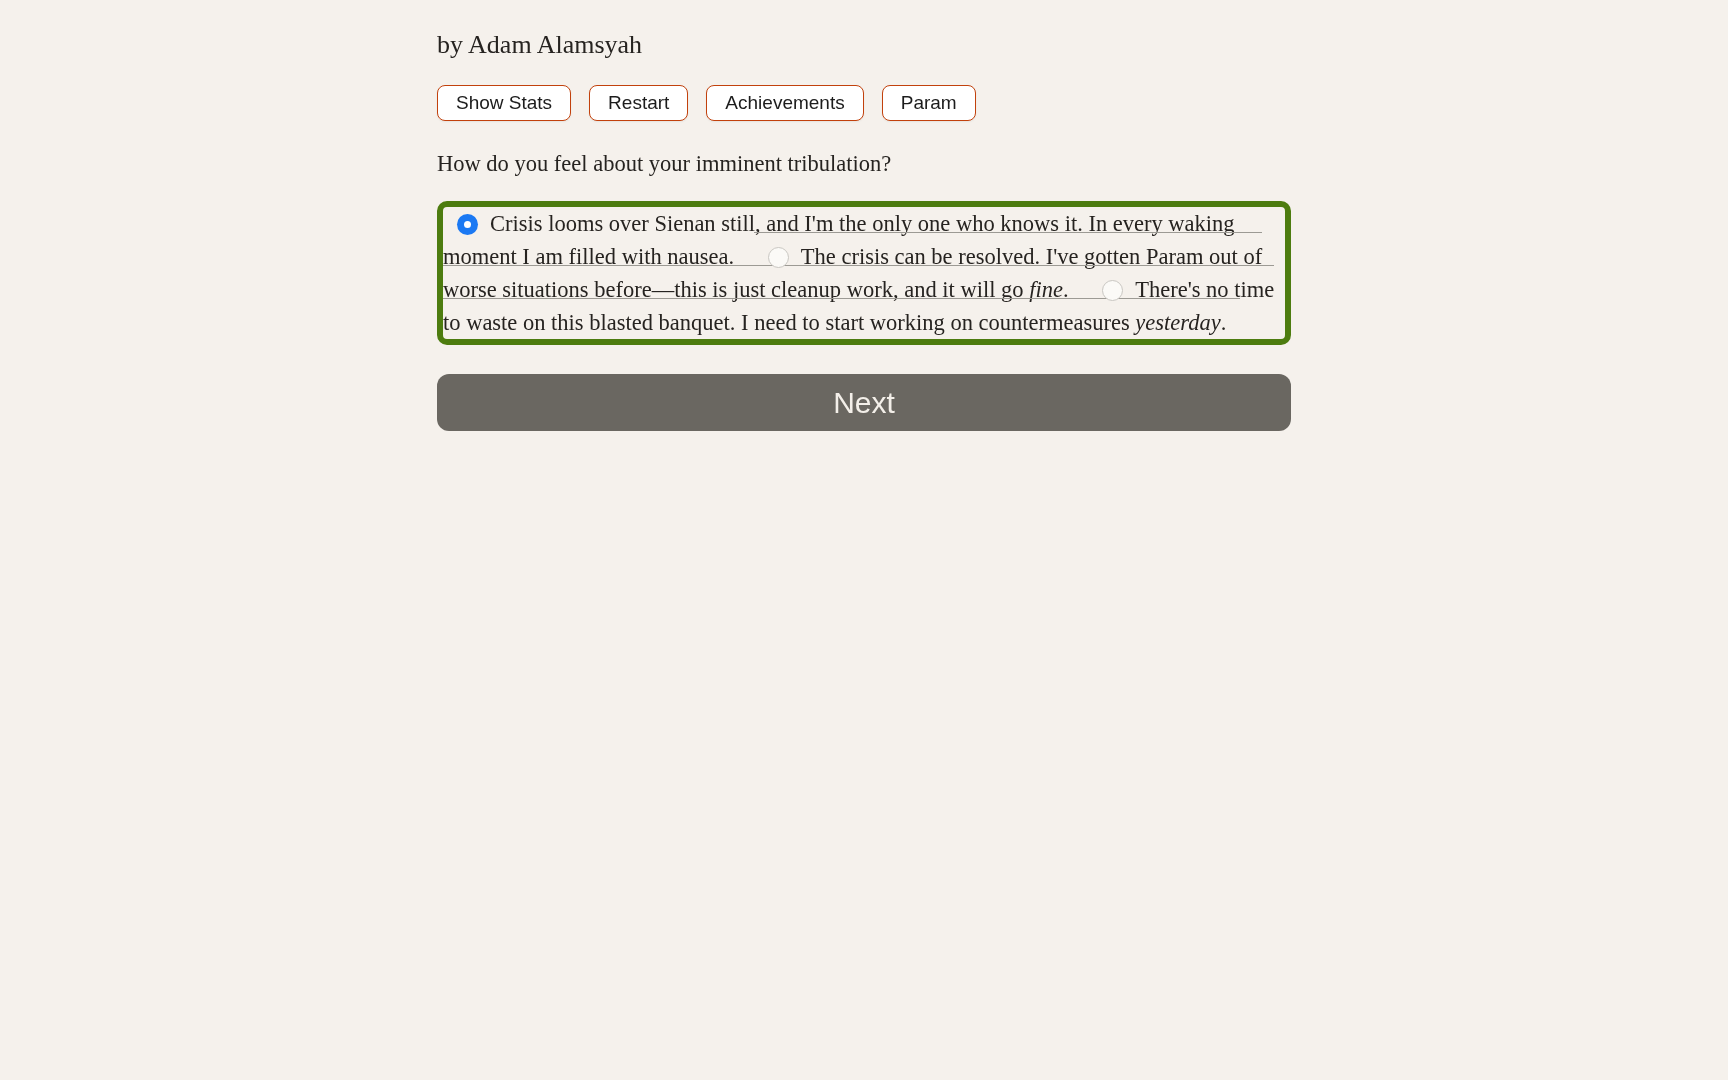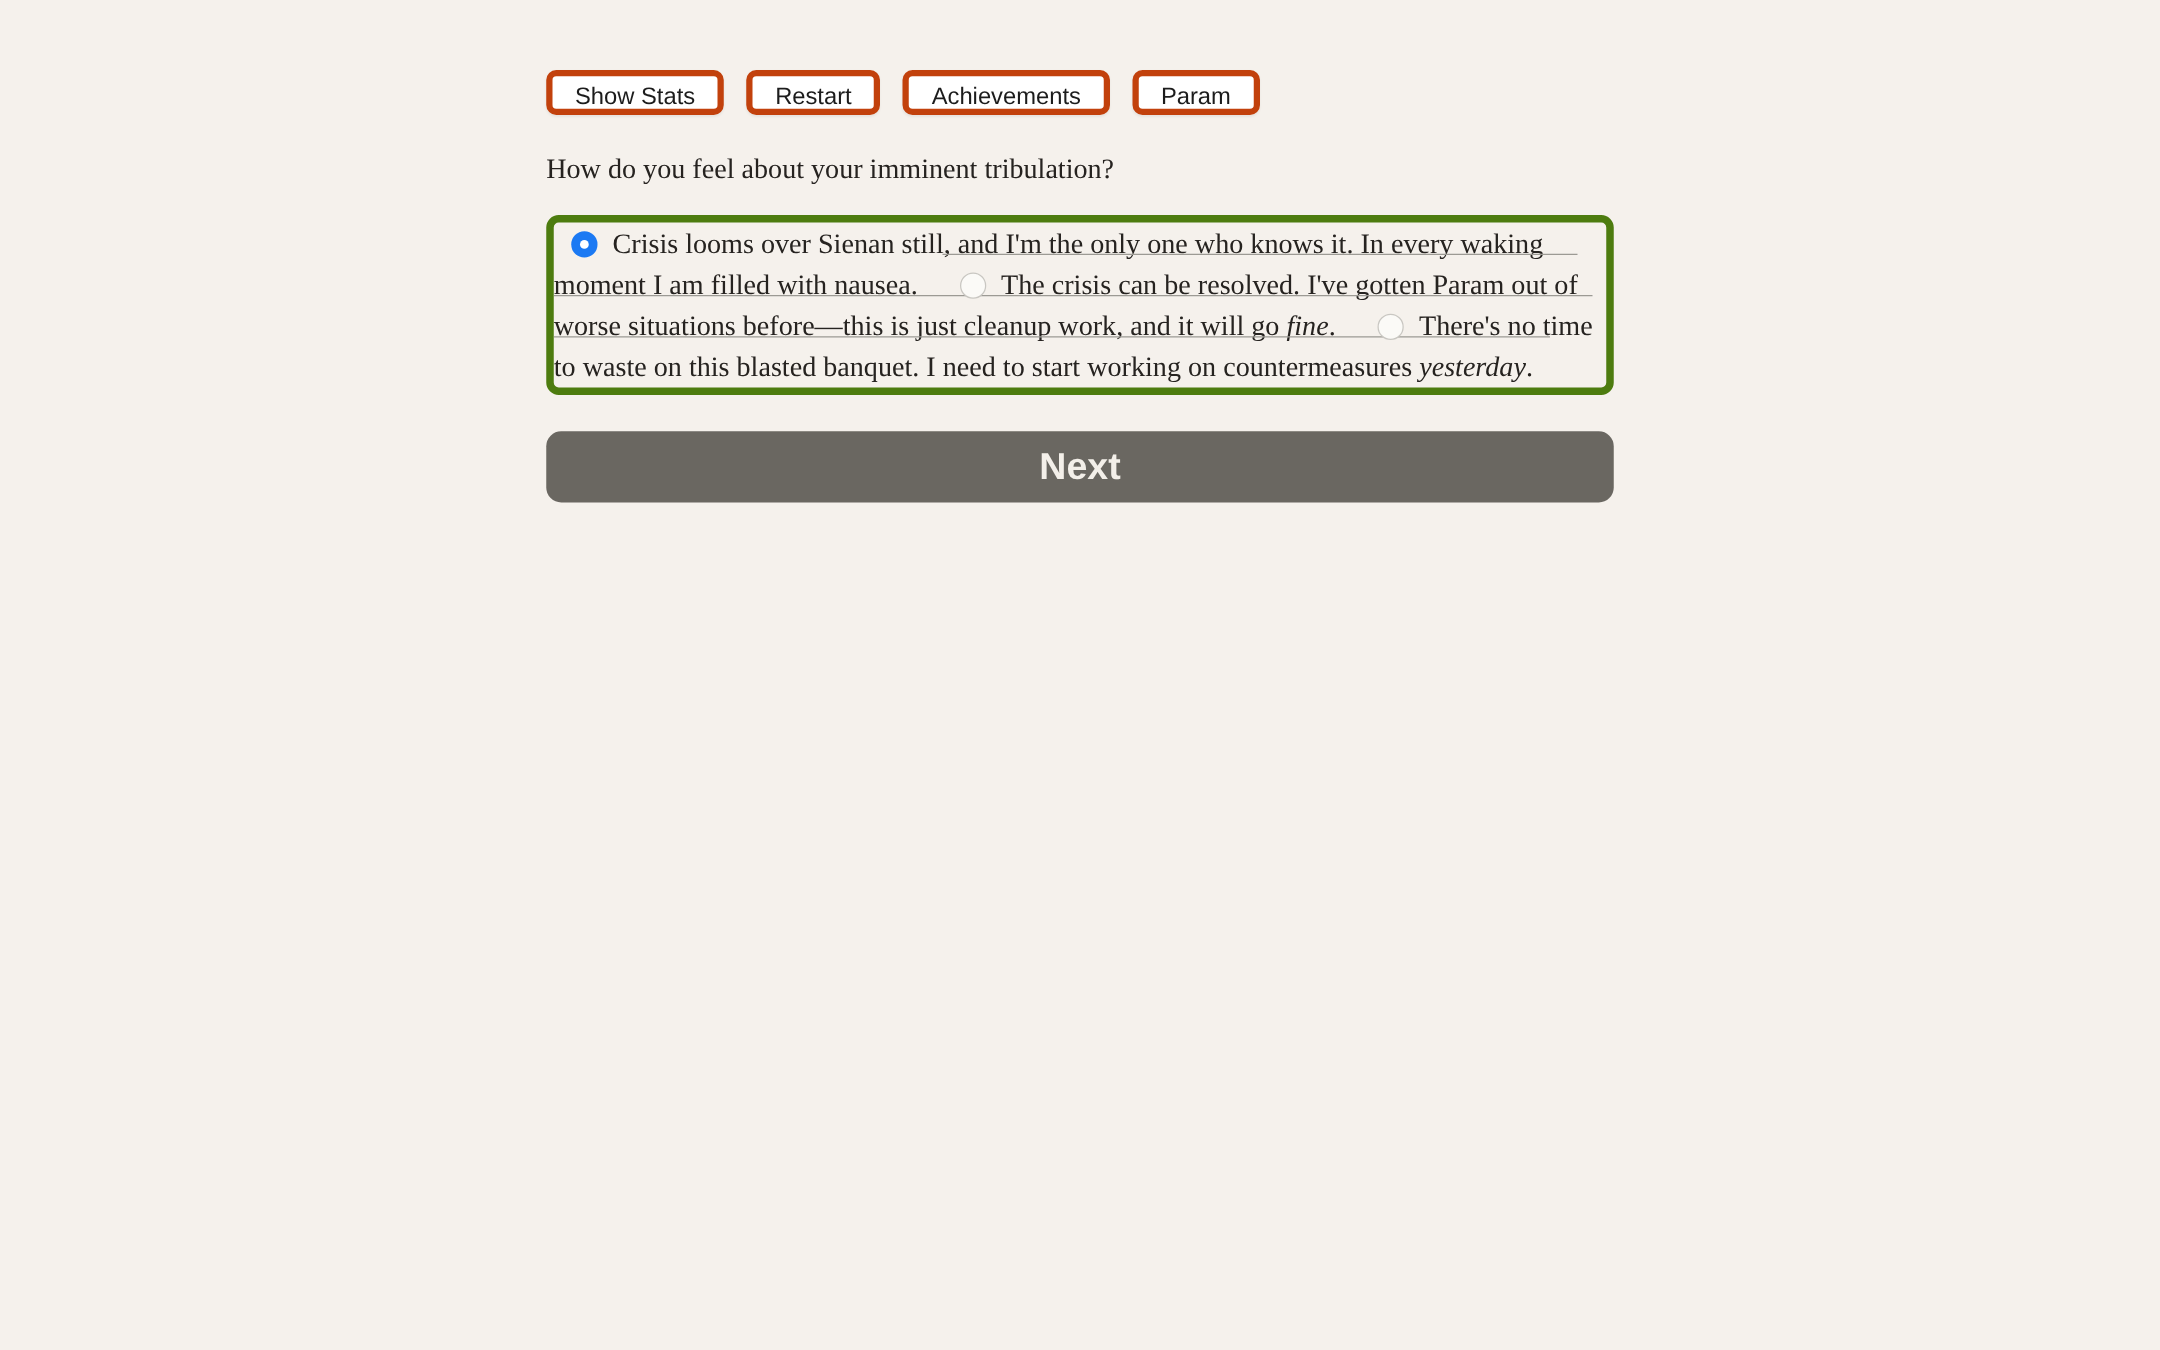--- a/index.html
+++ b/index.html
@@ -32,29 +32,28 @@
   .toolbar {
     display: flex;
     gap: 18px;
     margin-bottom: 26px;
   }
   .toolbar button {
     font-family: "Liberation Sans", "DejaVu Sans", sans-serif;
     font-size: 19px;
     color: #1c1c1c;
     background: #ffffff;
-    border: 5px solid #c2410c;
+    border: 1px solid #c2410c;
     border-radius: 8px;
     padding: 5px 18px;
     height: 36px;
     line-height: 24px;
     cursor: pointer;
     box-shadow: 0 1px 2px rgba(0,0,0,0.06);
     white-space: nowrap;
-    margin-top: 26px;
   }
   .story-paragraph {
     font-size: 22.5px;
     line-height: 33px;
     margin-bottom: 20px;
     max-width: 854px;
   }
   .story-question {
     font-size: 22.5px;
     line-height: 33px;
@@ -101,32 +100,33 @@
   .italic { font-style: italic; }
   .next-button {
     display: block;
     width: 100%;
     height: 57px;
     background: #6a6761;
     border: none;
     border-radius: 12px;
     font-family: "Liberation Sans", "DejaVu Sans", sans-serif;
     font-size: 30px;
-    font-weight: bold;
+    font-weight: normal;
     color: #f3efe9;
     cursor: pointer;
     text-align: center;
   }
 </style>
 </head>
 <body>
 
 <div class="page">
 
 
+  <div class="byline">by Adam Alamsyah</div>
 
   <div class="toolbar">
     <button>Show Stats</button>
     <button>Restart</button>
     <button>Achievements</button>
     <button>Param</button>
   </div>
 
 
   <p class="story-question">How do you feel about your imminent tribulation?</p>

